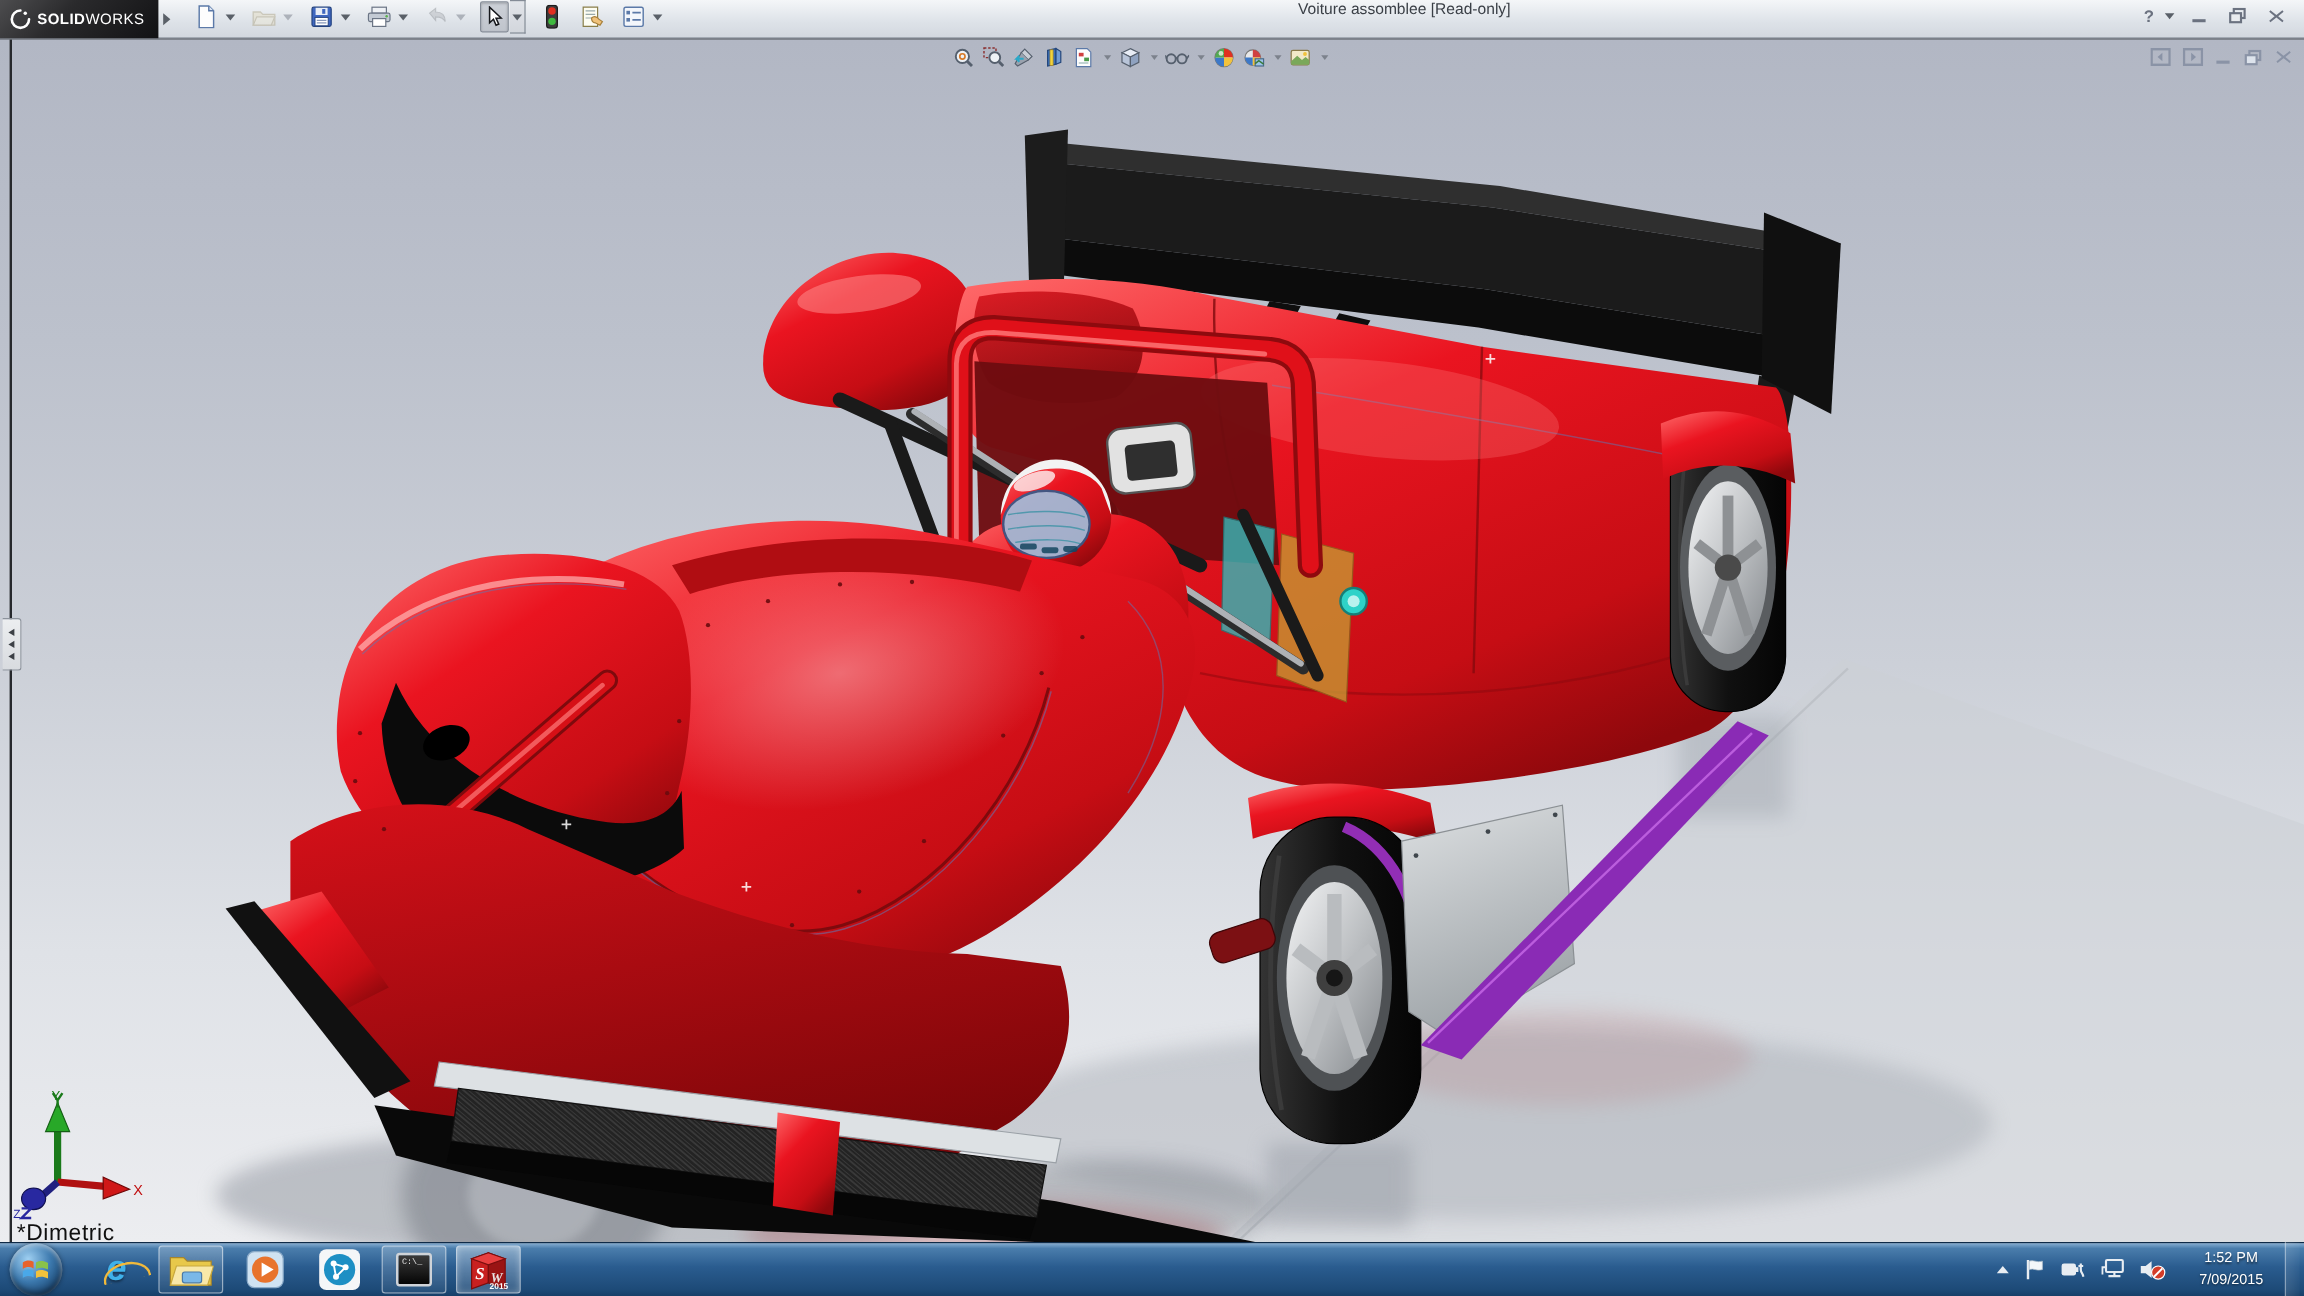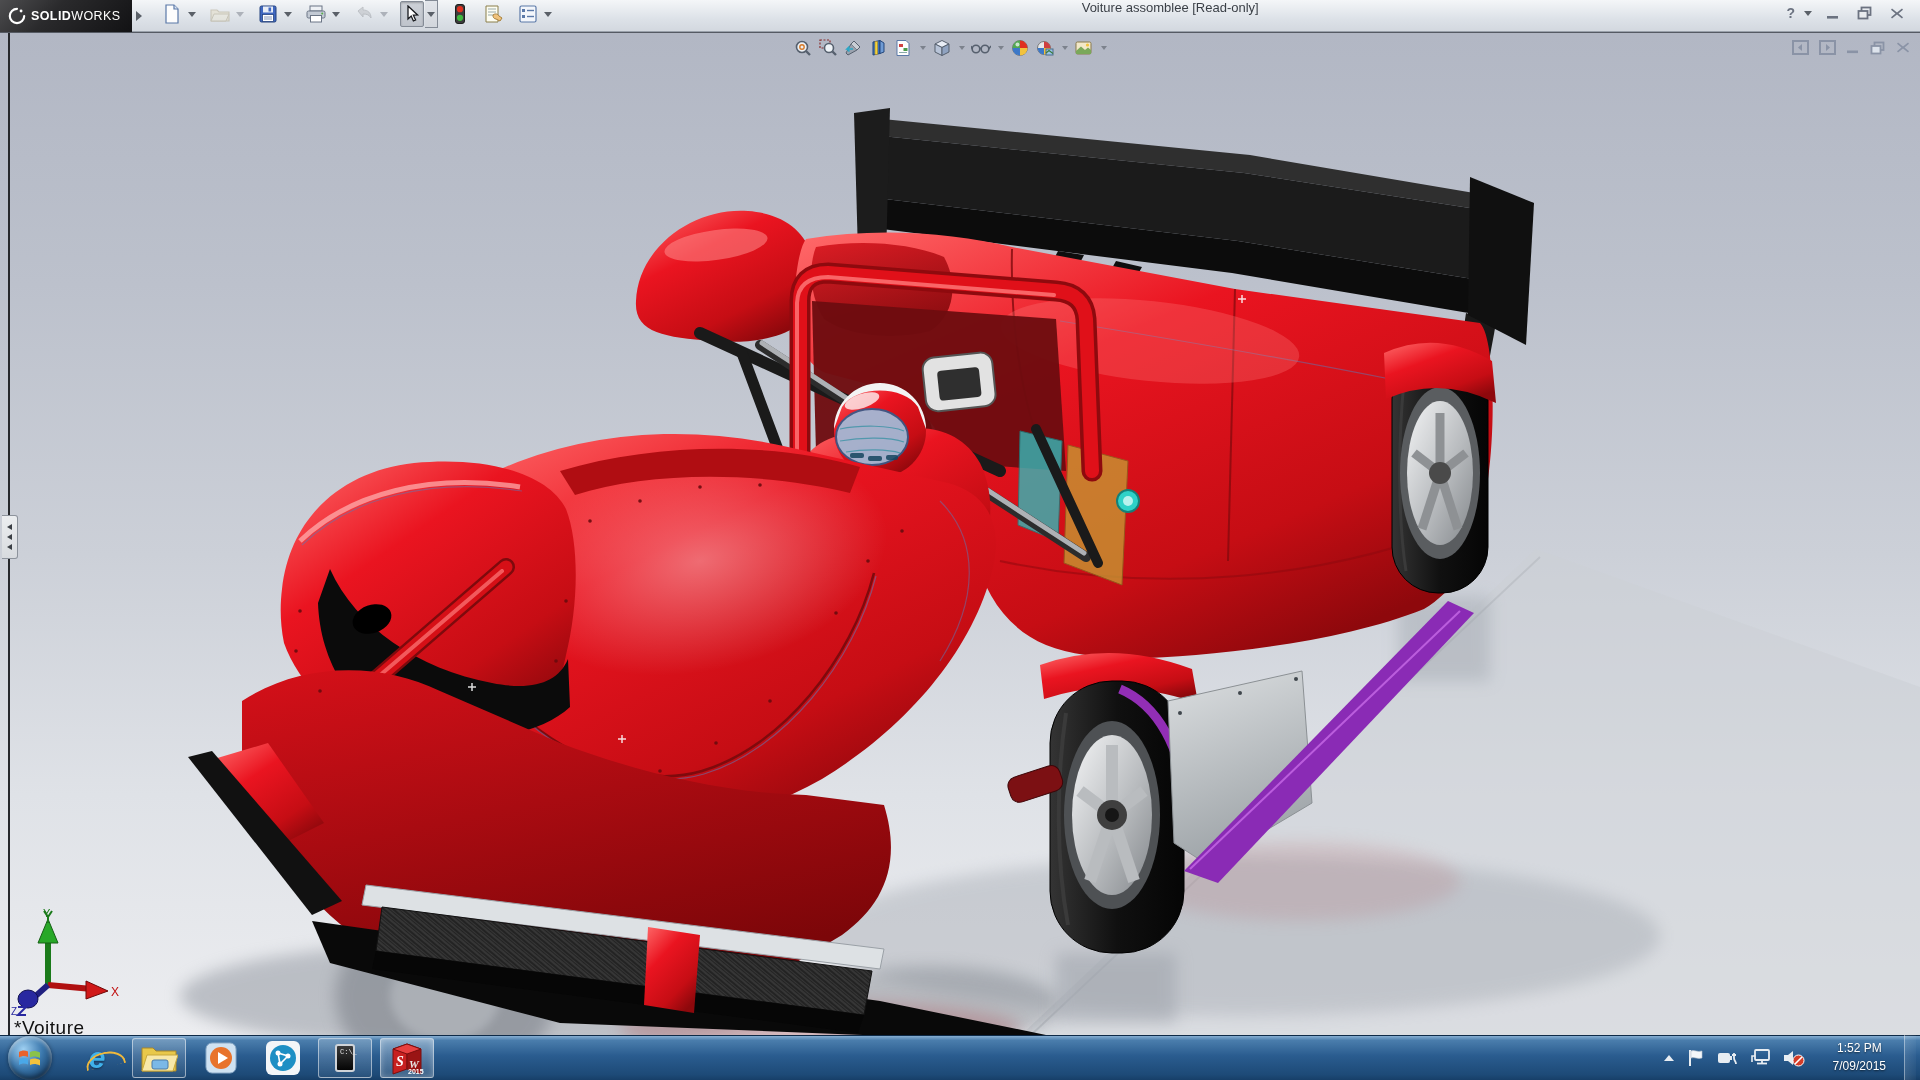--- a/index.html
+++ b/index.html
@@ -71,21 +71,21 @@
     box-shadow:inset 0 2px 4px rgba(255,255,255,.55),inset 0 -3px 5px rgba(0,0,0,.45),0 0 4px rgba(0,0,0,.4);
     display:flex;align-items:center;justify-content:center;}
   .task-icons{display:flex;align-items:center;gap:8px;margin-left:18px;}
   .task-btn{width:54px;height:40px;display:flex;align-items:center;justify-content:center;border-radius:3px;}
   .task-btn.open{border:1px solid rgba(255,255,255,.5);background:linear-gradient(180deg,rgba(255,255,255,.22),rgba(255,255,255,.06));}
   .task-btn.active{background:linear-gradient(180deg,rgba(255,255,255,.34),rgba(255,255,255,.12));box-shadow:inset 0 0 6px rgba(255,255,255,.35);}
   .tray{position:absolute;right:0;bottom:0;height:45px;display:flex;align-items:center;gap:12px;padding-right:4px;}
   .tray-icon{display:flex;align-items:center;justify-content:center;}
   .clock{color:#fff;font-size:12px;text-align:center;line-height:1.45;text-shadow:0 1px 2px rgba(0,0,0,.6);margin-left:16px;}
   .show-desktop{width:12px;height:45px;border-left:1px solid rgba(255,255,255,.45);background:linear-gradient(90deg,rgba(255,255,255,.12),rgba(255,255,255,.03));margin-left:6px;}
-  .cmd-mini{position:relative;width:20px;height:28px;background:linear-gradient(180deg,#3a3a3a,#050505);border:2px solid #cfd3d8;border-radius:3px;
+  .cmd-mini{position:relative;width:30px;height:28px;background:linear-gradient(180deg,#3a3a3a,#050505);border:2px solid #cfd3d8;border-radius:3px;
     color:#e8e8e8;font-family:"Liberation Mono","DejaVu Sans Mono",monospace;font-size:7px;padding:2px 0 0 3px;}
   .sw-cube{position:relative;width:36px;height:34px;}
   .ie-e{position:relative;font-size:30px;font-weight:bold;font-style:italic;color:#3fb1ea;text-shadow:0 1px 2px rgba(0,0,0,.4);line-height:1;}
   .ie-e::after{content:"";position:absolute;left:-4px;top:9px;width:36px;height:13px;border:2.5px solid #f0b93c;border-bottom:none;border-radius:50% 50% 0 0/90% 90% 0 0;transform:rotate(-12deg);}
 </style>
 </head>
 <body>
 
 <div class="stage">
 
@@ -600,21 +600,21 @@
       <path d="M34,4 L38,10 L42,4 M38,10 L38,16" stroke="#1a7a1a" stroke-width="2" fill="none"></path>
       <text x="33" y="10" font-size="11" fill="#1a7a1a">Y</text>
       <line x1="38" y1="78" x2="82" y2="82" stroke="#b01010" stroke-width="6"></line>
       <polygon points="98,84 76,74 76,92" fill="#d01818" stroke="#700808"></polygon>
       <text x="101" y="89" font-size="12" fill="#c01010">X</text>
       <path d="M38,78 L20,94" stroke="#202080" stroke-width="6"></path>
       <ellipse cx="18" cy="92" rx="10" ry="9" fill="#2828a0" stroke="#101050"></ellipse>
       <path d="M8,100 L16,100 L8,108 L16,108" stroke="#2828a0" stroke-width="2" fill="none"></path>
       <text x="1" y="108" font-size="10" fill="#2828a0">Z</text>
     </svg>
-    <div class="view-label">*Voiture</div>
+    <div class="view-label">*Dimetric</div>
   </div>
 
   <div class="taskbar">
     <div class="start-orb">
       <svg width="26" height="24" viewBox="0 0 26 24">
         <path d="M2,6 C5,4 8,4 11,5.5 L11,11 C8,9.5 5,9.5 2,11.5 Z" fill="#e8622c"></path>
         <path d="M13,6 C16,4.5 19,4.5 23,6.5 L23,12 C19,10 16,10 13,11.5 Z" fill="#8ac24a"></path>
         <path d="M2,13.5 C5,11.5 8,11.5 11,13 L11,18.5 C8,17 5,17 2,19 Z" fill="#4aa8e8"></path>
         <path d="M13,13.5 C16,12 19,12 23,14 L23,19.5 C19,17.5 16,17.5 13,19 Z" fill="#f2c23c"></path>
       </svg>

